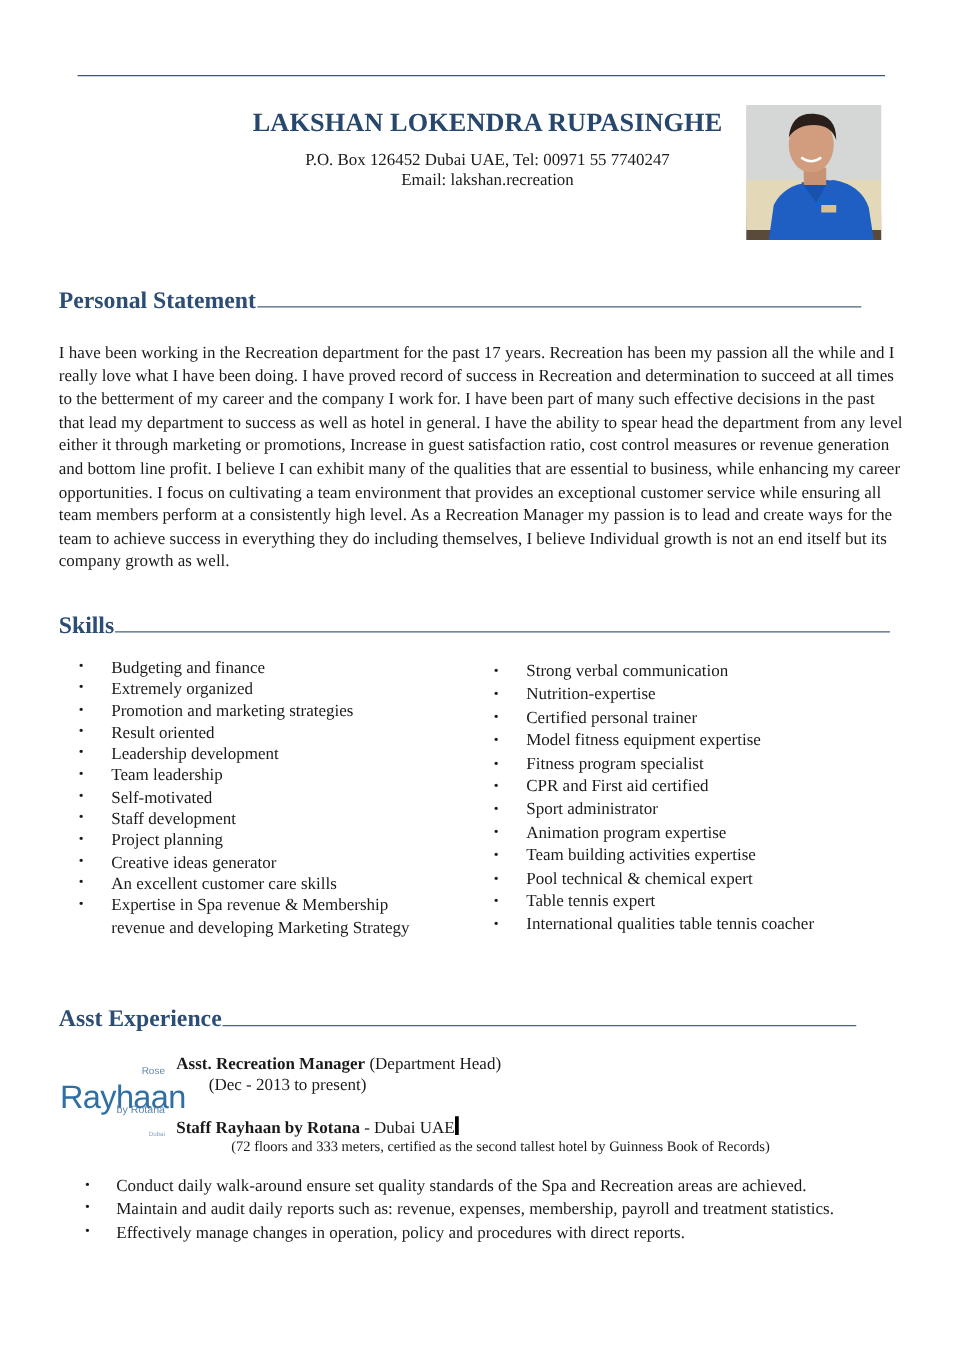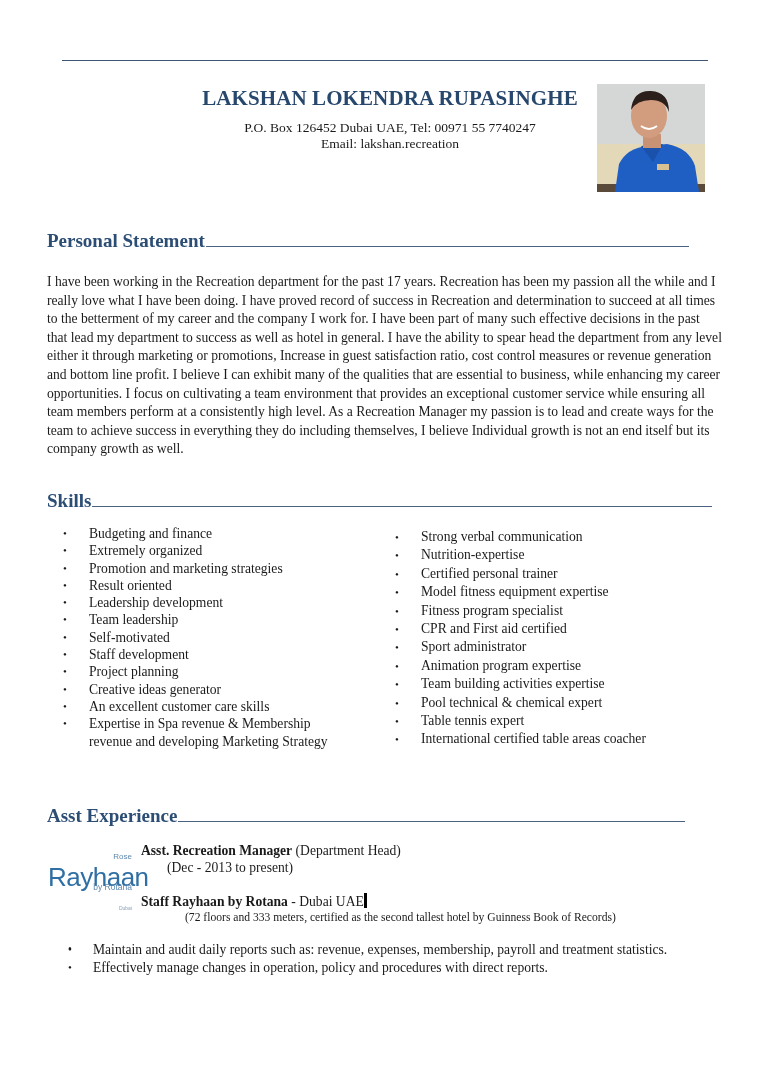--- a/index.html
+++ b/index.html
@@ -110,21 +110,21 @@
     <li><span class="bullet">•</span><span>Nutrition-expertise</span></li>
     <li><span class="bullet">•</span><span>Certified personal trainer</span></li>
     <li><span class="bullet">•</span><span>Model fitness equipment expertise</span></li>
     <li><span class="bullet">•</span><span>Fitness program specialist</span></li>
     <li><span class="bullet">•</span><span>CPR and First aid certified</span></li>
     <li><span class="bullet">•</span><span>Sport administrator</span></li>
     <li><span class="bullet">•</span><span>Animation program expertise</span></li>
     <li><span class="bullet">•</span><span>Team building activities expertise</span></li>
     <li><span class="bullet">•</span><span>Pool technical &amp; chemical expert</span></li>
     <li><span class="bullet">•</span><span>Table tennis expert</span></li>
-    <li><span class="bullet">•</span><span>International certified table areas coacher</span></li>
+    <li><span class="bullet">•</span><span>International qualities table tennis coacher</span></li>
   </ul>
 
   <div class="section-heading" style="top:805px;">
     <span>Asst Experience</span><span class="rule" style="width:507px;"></span>
   </div>
 
   <div class="logo">
     <span class="rose">Rose</span>
     <span class="rayhaan">Rayhaan</span>
     <span class="by">by Rotana</span>
@@ -132,18 +132,18 @@
   </div>
 
   <div class="job">
     <span class="strong">Asst. Recreation Manager</span><span> (Department Head)</span>
     <span class="dates">(Dec - 2013 to present)</span>
     <span class="company-line"><span class="strong">Staff Rayhaan by Rotana</span><span> - Dubai UAE</span><span class="caret"></span></span>
     <span class="note">(72 floors and 333 meters, certified as the second tallest hotel by Guinness Book of Records)</span>
   </div>
 
   <ul class="duties">
-    <li><span class="bullet">•</span></li>
+    <li><span class="bullet">•</span><span>Conduct daily walk-around ensure set quality standards of the Spa and Recreation areas are achieved.</span></li>
     <li><span class="bullet">•</span><span>Maintain and audit daily reports such as: revenue, expenses, membership, payroll and treatment statistics.</span></li>
     <li><span class="bullet">•</span><span>Effectively manage changes in operation, policy and procedures with direct reports.</span></li>
   </ul>
 
 </div>
 
 </body></html>

